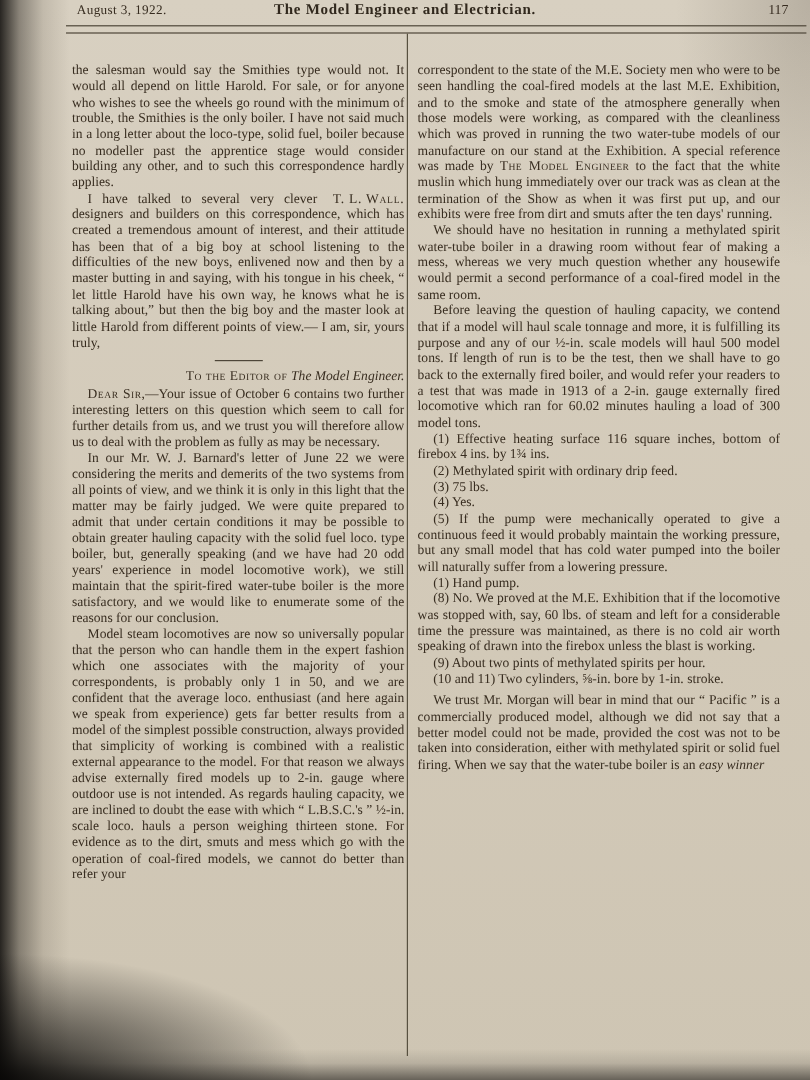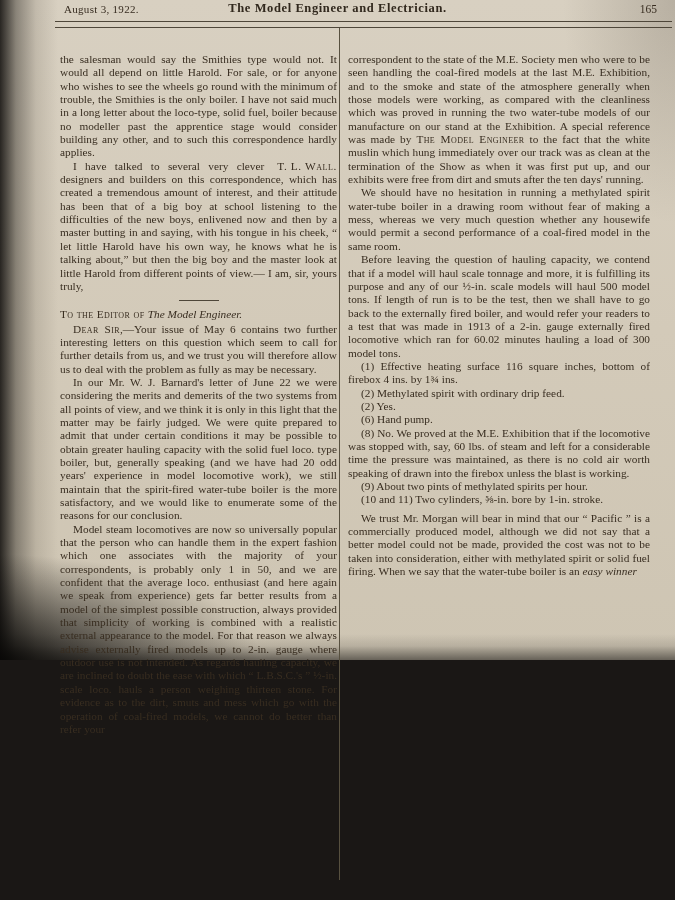--- a/index.html
+++ b/index.html
@@ -2,21 +2,21 @@
 <html><head>
 <meta charset="utf-8">
 <style>
   html,body{margin:0;padding:0;}
   body{
     width:675px;height:900px;overflow:hidden;
     font-family:"Liberation Serif", serif;
     background:#1a1715;
   }
   .photo{
-    position:relative;width:675px;height:660px;
+    position:relative;width:675px;height:900px;
     background:
       radial-gradient(ellipse 420px 170px at 0% 100%, rgba(8,7,6,0.92), rgba(8,7,6,0) 62%),
       radial-gradient(ellipse 160px 320px at 100% 0%, rgba(70,62,52,0.22), rgba(70,62,52,0) 70%),
       linear-gradient(to right, rgba(16,14,12,0.88) 0px, rgba(42,38,32,0.45) 16px, rgba(80,72,60,0.16) 36px, rgba(80,72,60,0) 58px),
       linear-gradient(to top, rgba(18,16,14,0.55) 0px, rgba(18,16,14,0.12) 14px, rgba(18,16,14,0) 26px),
       linear-gradient(180deg,#d8d0c1 0%, #d3cab9 50%, #cec5b3 100%);
     color:#372c20;
   }
   
   .hdr-date{position:absolute;top:3px;left:64px;font-size:11px;letter-spacing:0.3px;}
@@ -31,62 +31,64 @@
     color:#382d20;
     margin-top:20px;
   }
   .col-left{left:60px;width:277px;}
   .col-right{left:348px;width:302px;}
   .divider{position:absolute;top:28px;left:339px;width:1px;height:852px;background:#57503f;}
   p{margin:0;padding:0;}
   p.ind{text-indent:13px;}
   .sig{float:right;font-variant:small-caps;letter-spacing:0.6px;}
   .rule-short{width:40px;height:0;border-top:1.2px solid #4e4639;margin:7px auto 7px auto;}
-  .heading{text-align:left;font-size:11.3px;margin-bottom:1px;}
+  .heading{text-align:right;font-size:11.3px;margin-bottom:1px;}
   .sc{font-variant:small-caps;letter-spacing:0.4px;}
   .it{font-style:italic;}
   .replies p{text-indent:13px;margin:0;}
 </style>
 </head>
 <body>
 
 <div class="photo">
 
   <div class="hdr-date">August 3, 1922.</div>
   <div class="hdr-title">The Model Engineer and Electrician.</div>
-  <div class="hdr-page">165</div>
+  <div class="hdr-page">117</div>
   <div class="hdr-rule"></div>
 
   <div class="divider"></div>
 
   <div class="col col-left">
     <p>the salesman would say the Smithies type would not.  It would all depend on little Harold. For sale, or for anyone who wishes to see the wheels go round with the minimum of trouble, the Smithies is the only boiler.  I have not said much in a long letter about the loco-type, solid fuel, boiler because no modeller past the apprentice stage would consider building any other, and to such this correspondence hardly applies.</p>
     <p class="ind"><span class="sig">T. L. Wall.</span><span>I have talked to several very clever designers and builders on this correspondence, which has created a tremendous amount of interest, and their attitude has been that of a big boy at school listening to the difficulties of the new boys, enlivened now and then by a master butting in and saying, with his tongue in his cheek, “ let little Harold have his own way, he knows what he is talking about,” but then the big boy and the master look at little Harold from different points of view.— I am, sir, yours truly,</span></p>
 
     <div class="rule-short"></div>
 
     <div class="heading"><span class="sc">To the Editor of </span><span class="it">The Model Engineer.</span></div>
 
-    <p><span style="display:inline-block;width:13px;"></span><span class="sc">Dear Sir</span><span>,—Your issue of May 6 contains two further interesting letters on this question which seem to call for further details from us, and we trust you will therefore allow us to deal with the problem as fully as may be necessary.</span></p>
+    <p><span style="display:inline-block;width:13px;"></span><span class="sc">Dear Sir</span><span>,—Your issue of October 6 contains two further interesting letters on this question which seem to call for further details from us, and we trust you will therefore allow us to deal with the problem as fully as may be necessary.</span></p>
 
     <p class="ind">In our Mr. W. J. Barnard's letter of June 22 we were considering the merits and demerits of the two systems from all points of view, and we think it is only in this light that the matter may be fairly judged.  We were quite prepared to admit that under certain conditions it may be possible to obtain greater hauling capacity with the solid fuel loco. type boiler, but, generally speaking (and we have had 20 odd years' experience in model locomotive work), we still maintain that the spirit-fired water-tube boiler is the more satisfactory, and we would like to enumerate some of the reasons for our conclusion.</p>
     <p class="ind">Model steam locomotives are now so universally popular that the person who can handle them in the expert fashion which one associates with the majority of your correspondents, is probably only 1 in 50, and we are confident that the average loco. enthusiast (and here again we speak from experience) gets far better results from a model of the simplest possible construction, always provided that simplicity of working is combined with a realistic external appearance to the model.  For that reason we always advise externally fired models up to 2-in. gauge where outdoor use is not intended.  As regards hauling capacity, we are inclined to doubt the ease with which “ L.B.S.C.'s ” ½-in. scale loco. hauls a person weighing thirteen stone.  For evidence as to the dirt, smuts and mess which go with the operation of coal-fired models, we cannot do better than refer your</p>
   </div>
 
   <div class="col col-right">
     <p><span>correspondent to the state of the M.E. Society men who were to be seen handling the coal-fired models at the last M.E. Exhibition, and to the smoke and state of the atmosphere generally when those models were working, as compared with the cleanliness which was proved in running the two water-tube models of our manufacture on our stand at the Exhibition.  A special reference was made by </span><span class="sc">The Model Engineer</span><span> to the fact that the white muslin which hung immediately over our track was as clean at the termination of the Show as when it was first put up, and our exhibits were free from dirt and smuts after the ten days' running.</span></p>
 
     <p class="ind">We should have no hesitation in running a methylated spirit water-tube boiler in a drawing room without fear of making a mess, whereas we very much question whether any housewife would permit a second performance of a coal-fired model in the same room.</p>
     <p class="ind">Before leaving the question of hauling capacity, we contend that if a model will haul scale tonnage and more, it is fulfilling its purpose and any of our ½-in. scale models will haul 500 model tons.  If length of run is to be the test, then we shall have to go back to the externally fired boiler, and would refer your readers to a test that was made in 1913 of a 2-in. gauge externally fired locomotive which ran for 60.02 minutes hauling a load of 300 model tons.</p>
 
     <div class="replies">
       <p>(1) Effective heating surface 116 square inches, bottom of firebox 4 ins. by 1¾ ins.</p>
       <p>(2) Methylated spirit with ordinary drip feed.</p>
-      <p>(2) Yes.</p>
-      <p>(6) Hand pump.</p>
+      <p>(3) 75 lbs.</p>
+      <p>(4) Yes.</p>
+      <p>(5) If the pump were mechanically operated to give a continuous feed it would probably maintain the working pressure, but any small model that has cold water pumped into the boiler will naturally suffer from a lowering pressure.</p>
+      <p>(1) Hand pump.</p>
       <p>(8) No.  We proved at the M.E. Exhibition that if the locomotive was stopped with, say, 60 lbs. of steam and left for a considerable time the pressure was maintained, as there is no cold air worth speaking of drawn into the firebox unless the blast is working.</p>
       <p>(9) About two pints of methylated spirits per hour.</p>
       <p>(10 and 11) Two cylinders, ⅝-in. bore by 1-in. stroke.</p>
     </div>
 
     <p class="ind" style="margin-top:5px;"><span>We trust Mr. Morgan will bear in mind that our “ Pacific ” is a commercially produced model, although we did not say that a better model could not be made, provided the cost was not to be taken into consideration, either with methylated spirit or solid fuel firing.  When we say that the water-tube boiler is an </span><span class="it">easy winner</span></p>
   </div>
 
 </div>
 

